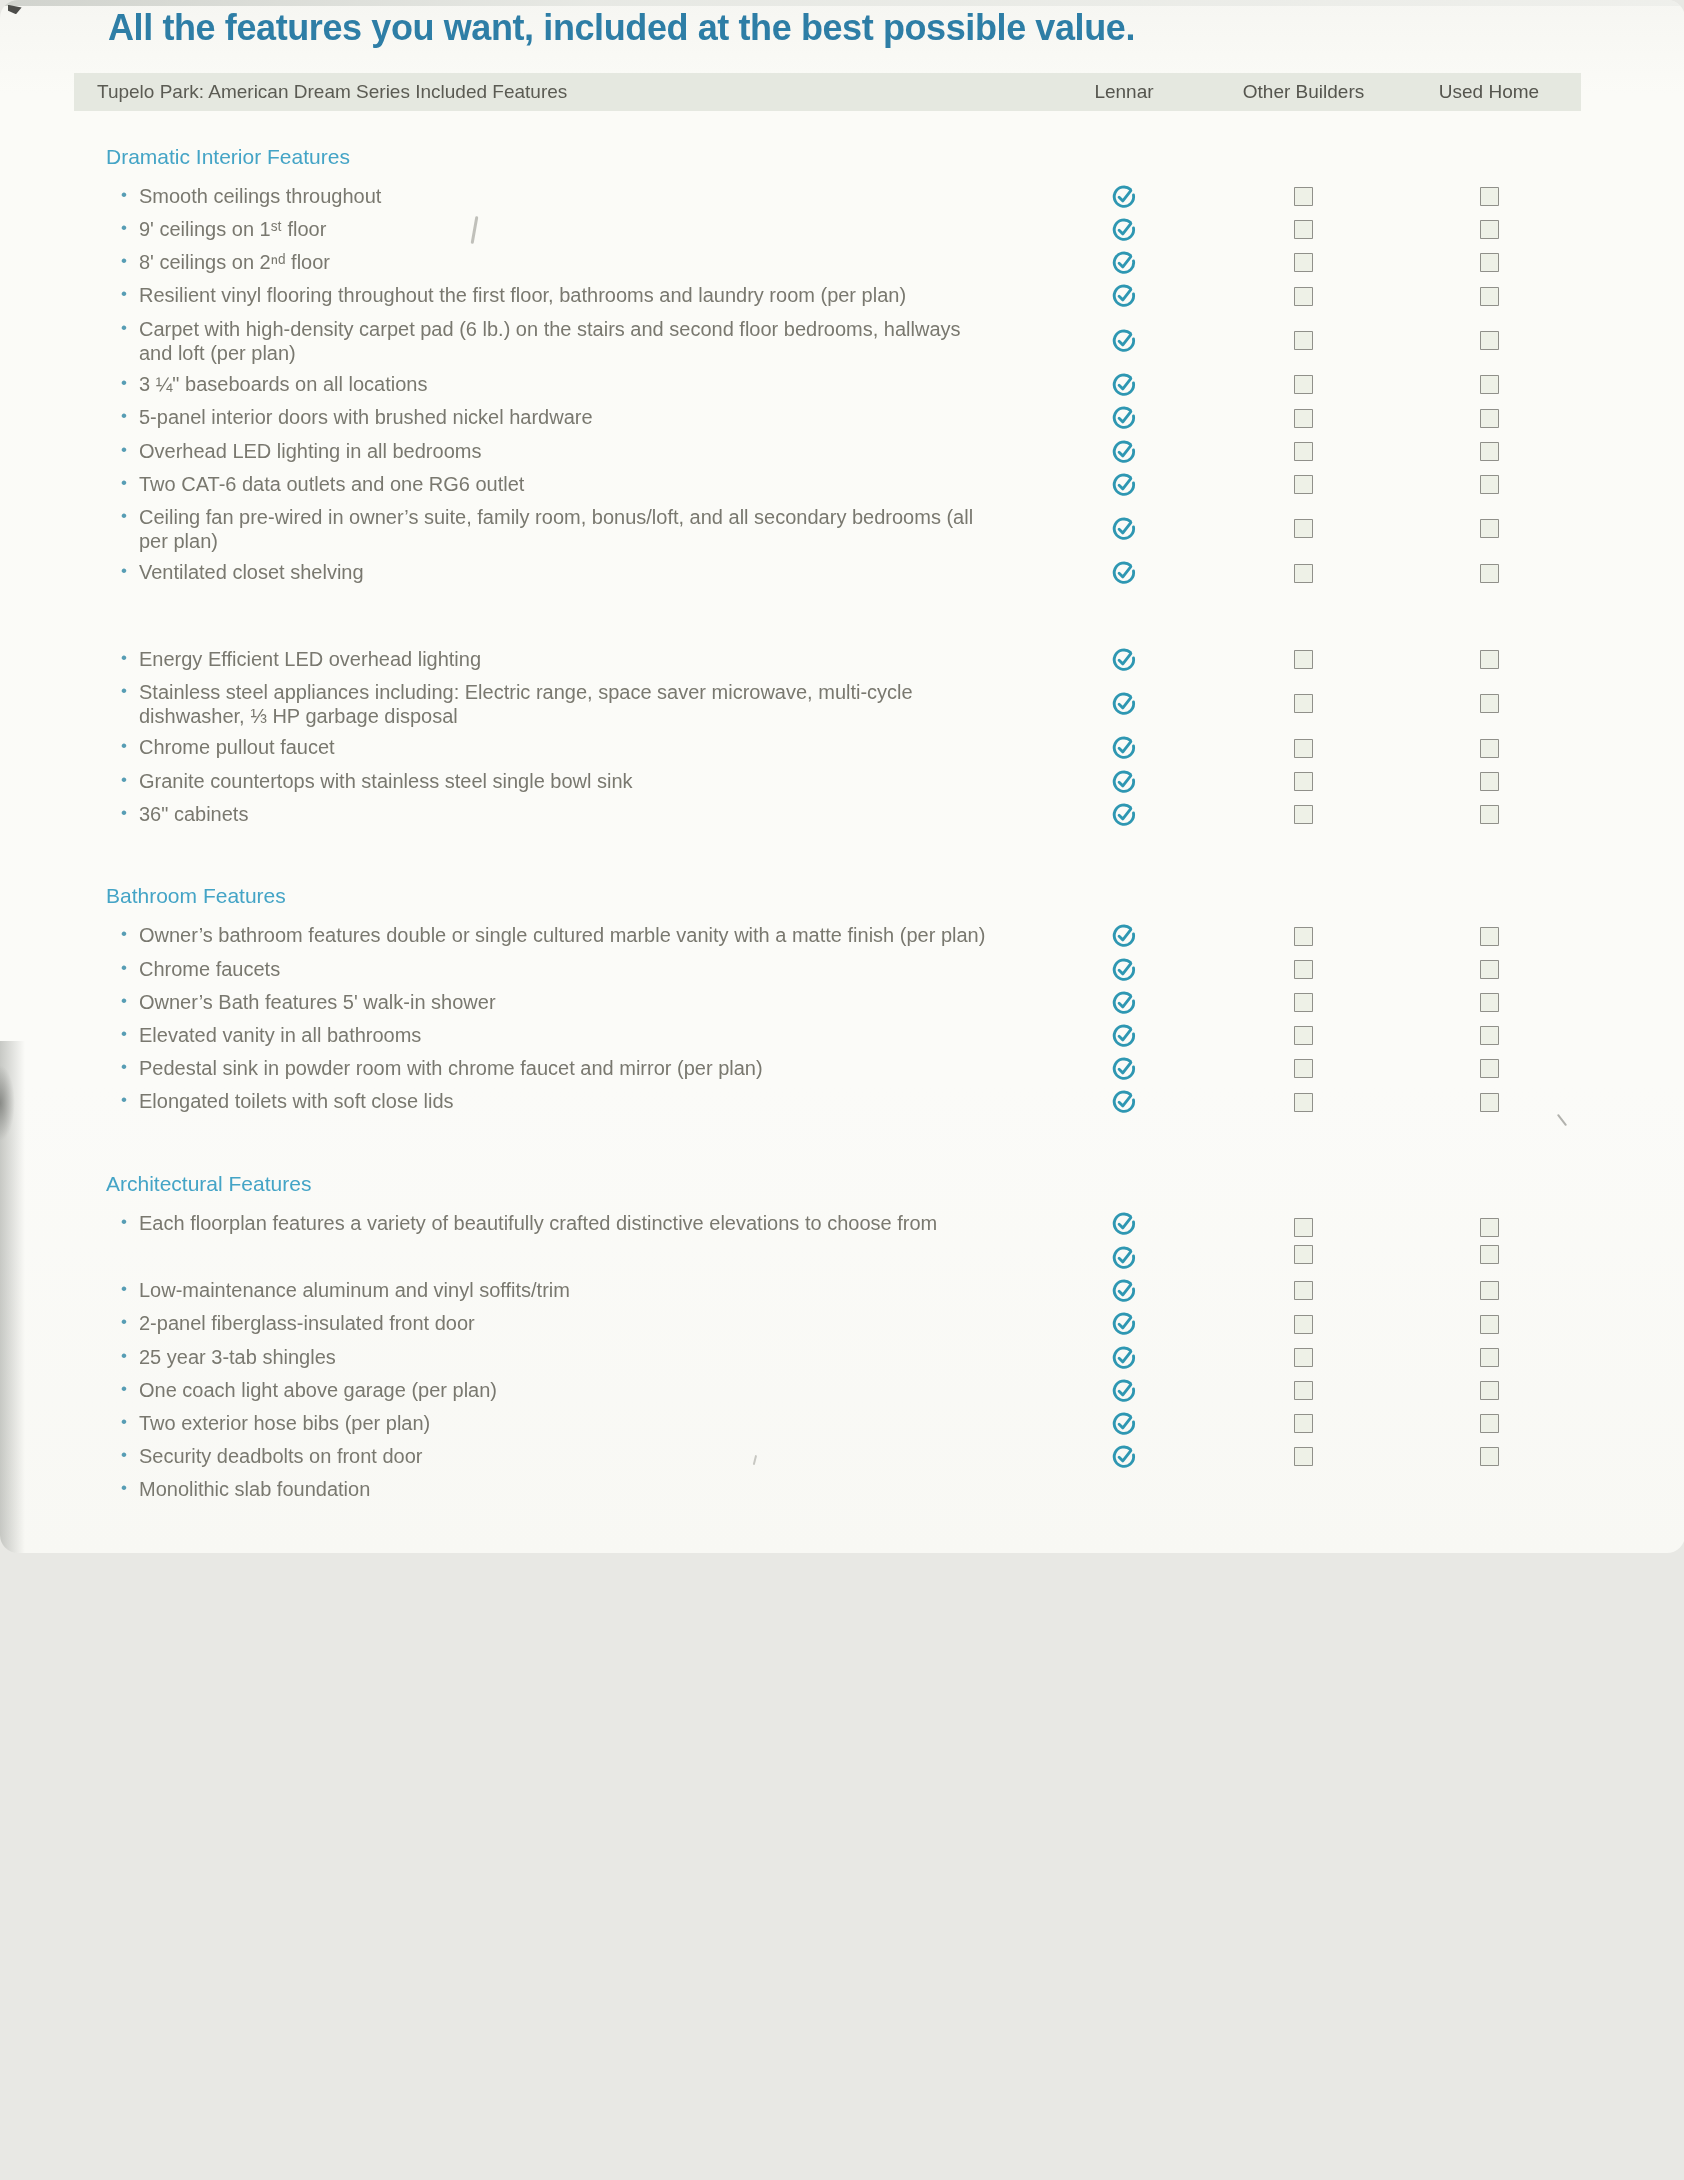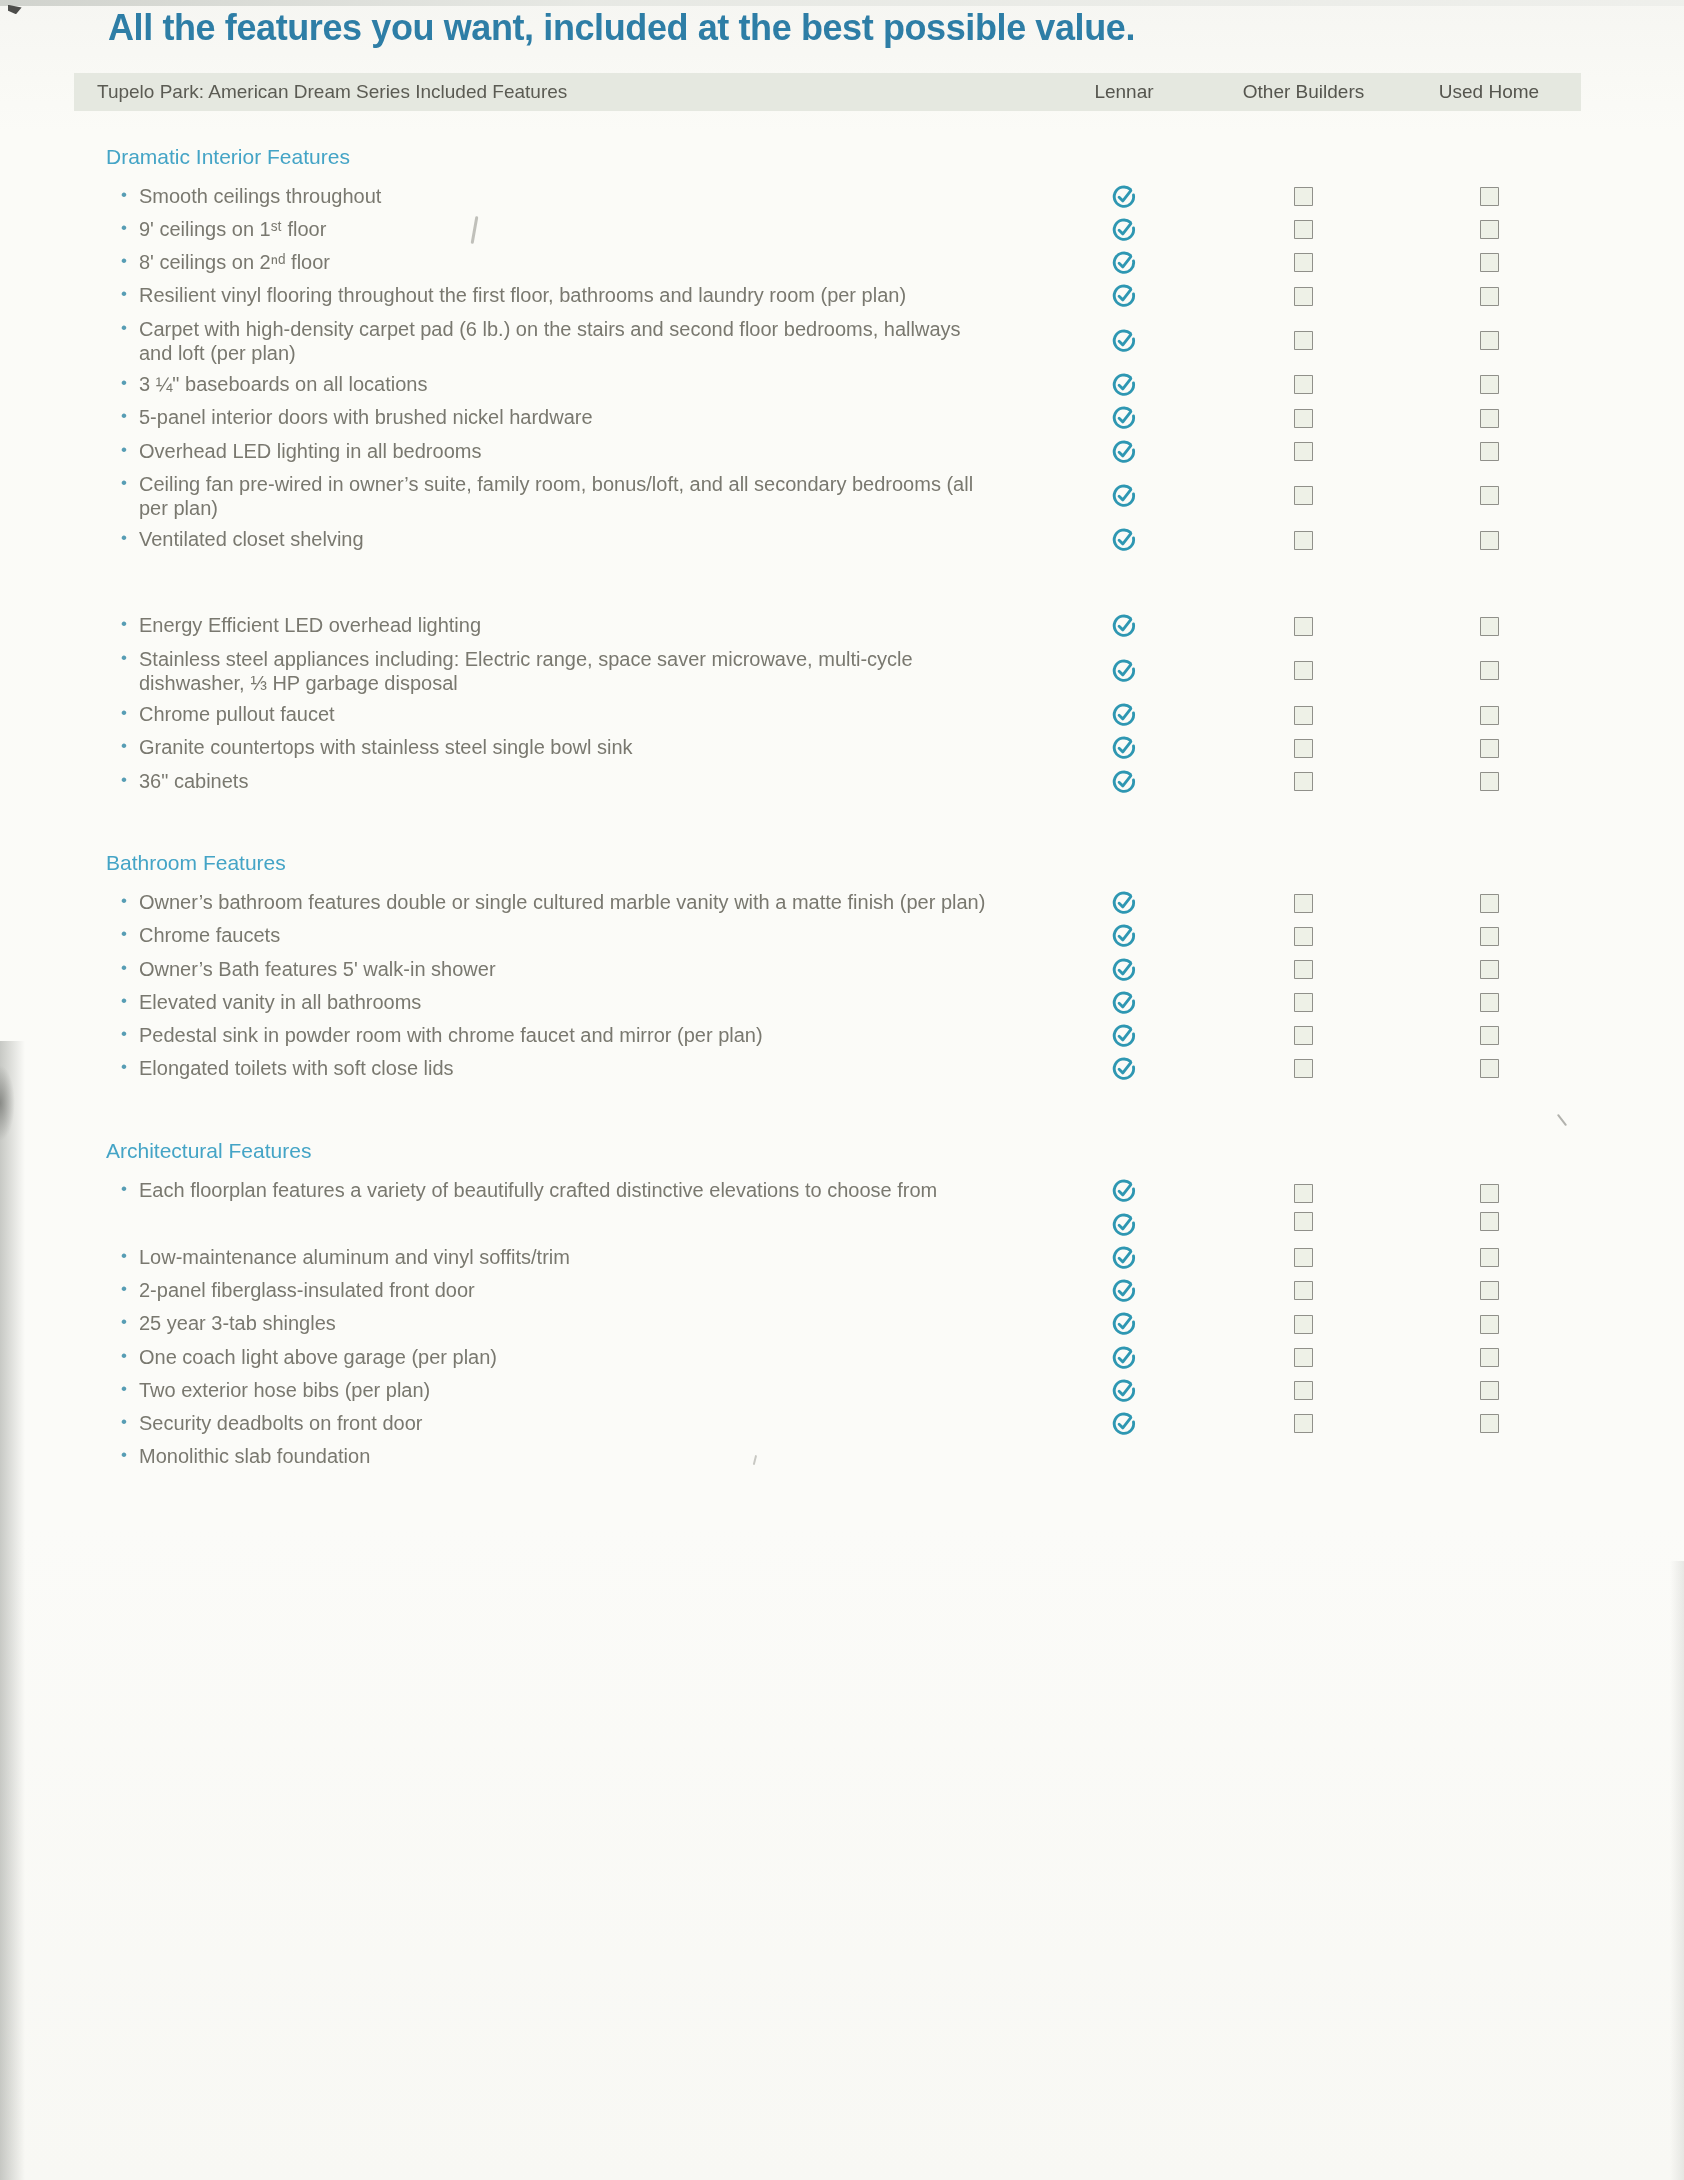--- a/index.html
+++ b/index.html
@@ -3,22 +3,23 @@
 <meta charset="utf-8">
 <style>
   :root{
     --title:#2e7ea6; --heading:#44a4c6; --check:#2e97b2;
     --band:#e5e8e0; --text:#79786f;
   }
   *{margin:0;padding:0;box-sizing:border-box;}
   html,body{width:1685px;}
   body{font-family:"Liberation Sans","DejaVu Sans",sans-serif;background:#e8e8e4;}
   .page{
-    position:relative;width:1685px;height:2180px;overflow:hidden;
+    position:relative;width:1685px;height:1553px;overflow:hidden;
     background:linear-gradient(180deg,#f6f6f2 0%,#fbfbf7 6%,#fbfbf8 70%,#f8f8f4 100%);
+    border-radius:18px;
   }
   
   .edge-top{position:absolute;top:0;left:0;width:100%;height:5.7px;
     background:linear-gradient(90deg,#c4c7c1,#e2e4df 35%,#ecede9);opacity:.75;}
   .corner-tl{position:absolute;left:7.6px;top:4.7px;width:14px;height:9.5px;background:#2f2f2d;
     clip-path:polygon(0 0,100% 30%,60% 100%,0 60%);opacity:.85;}
   .edge-left{position:absolute;left:0;top:1041px;bottom:0;width:24.6px;
     background:linear-gradient(90deg,rgba(148,151,146,.5),rgba(148,151,146,0));}
   .smudge-left{position:absolute;left:0;top:1065px;width:15px;height:76px;
     background:radial-gradient(ellipse at left,rgba(85,87,83,.55),transparent 70%);}
@@ -234,20 +235,38 @@
   </svg>
 </div>
     <div class="cell mark-cell">
   <span class="box-icon"></span>
 </div>
     <div class="cell mark-cell">
   <span class="box-icon"></span>
 </div>
   </div>
 
+  <div class="row">
+    <div class="cell text-cell">
+      <span class="bullet"></span>
+      <span>Two CAT-6 data outlets and one RG6 outlet</span>
+    </div>
+    <div class="cell mark-cell">
+  <svg class="check-icon" viewBox="0 0 24 24" aria-hidden="true">
+    <path d="M18.2 5.1 A9.1 9.1 0 1 0 21.1 10.3"></path>
+    <path d="M7.6 12.4 L11.1 15.8 L18.6 6.3"></path>
+  </svg>
+</div>
+    <div class="cell mark-cell">
+  <span class="box-icon"></span>
+</div>
+    <div class="cell mark-cell">
+  <span class="box-icon"></span>
+</div>
+  </div>
 
   <div class="row">
     <div class="cell text-cell">
       <span class="bullet"></span>
       <span>Ceiling fan pre-wired in owner’s suite, family room, bonus/loft, and all secondary bedrooms (all per plan)</span>
     </div>
     <div class="cell mark-cell">
   <svg class="check-icon" viewBox="0 0 24 24" aria-hidden="true">
     <path d="M18.2 5.1 A9.1 9.1 0 1 0 21.1 10.3"></path>
     <path d="M7.6 12.4 L11.1 15.8 L18.6 6.3"></path>

